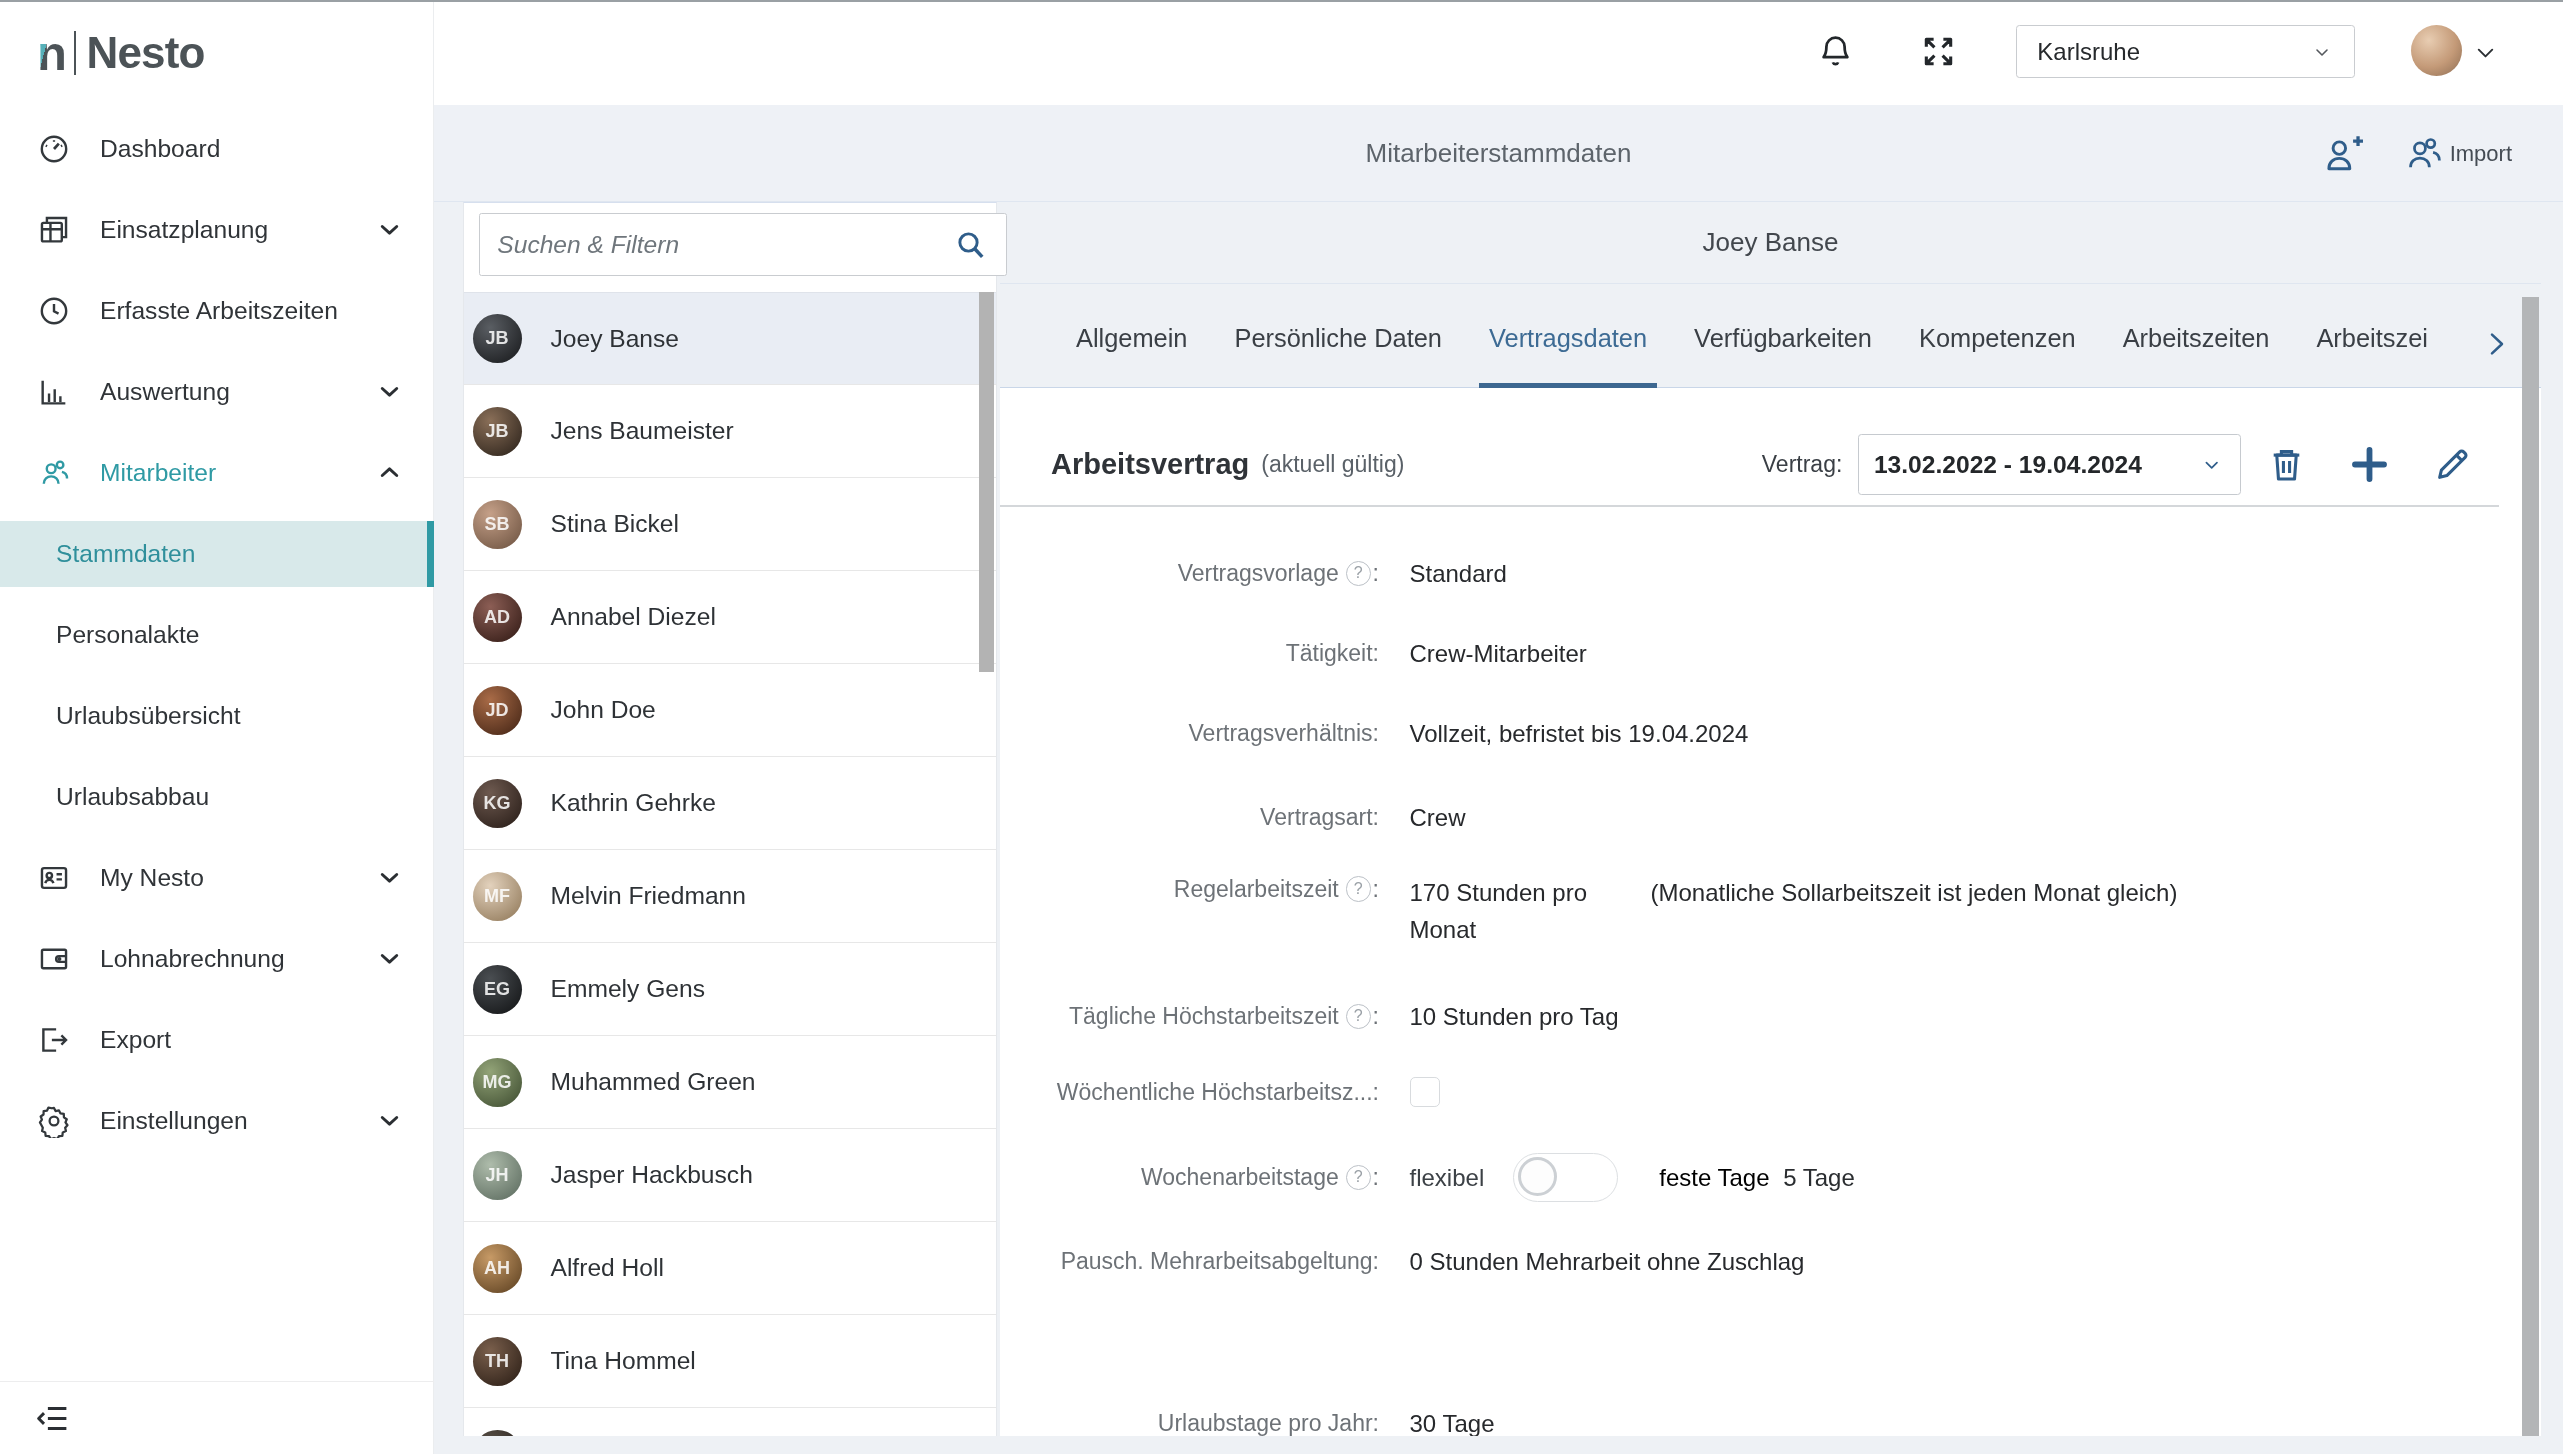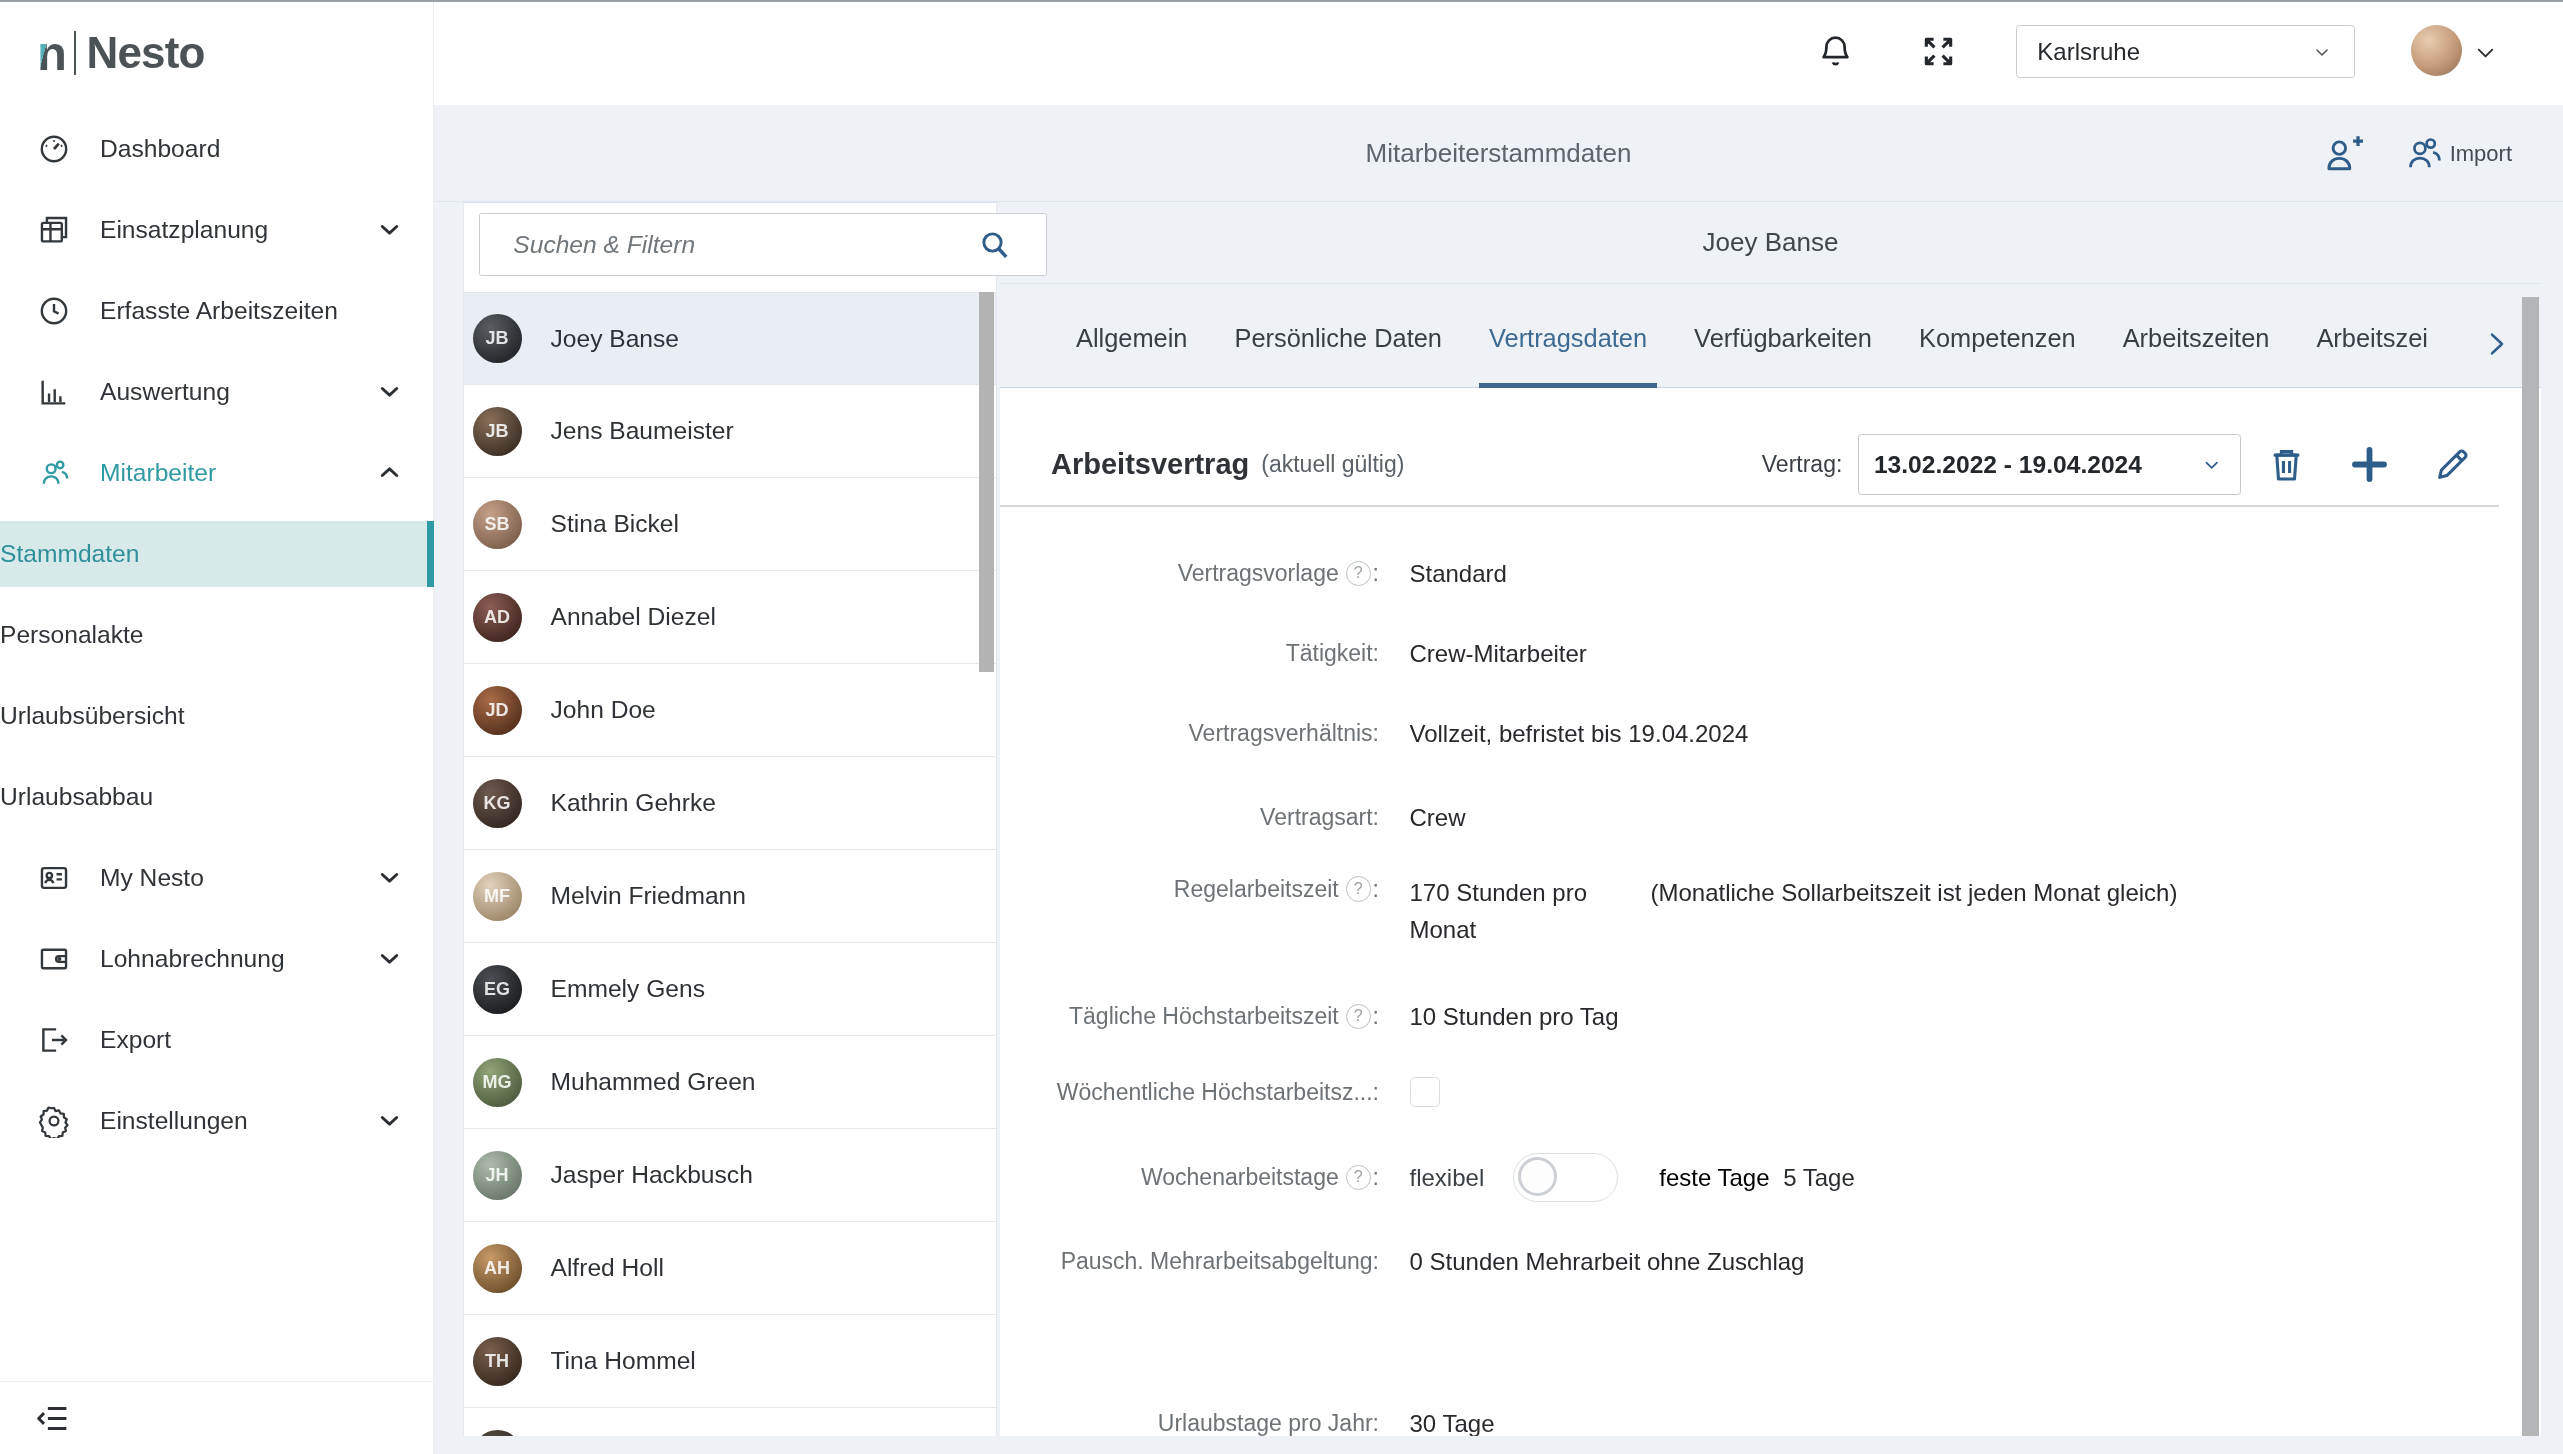--- a/index.html
+++ b/index.html
@@ -16,21 +16,21 @@
   .logo { position:absolute; left:37px; top:22px; display:flex; align-items:center; height:61px; }
   .logo-n { font-size:49px; font-weight:700; background:linear-gradient(105deg,#57b0b8 34%,#4c5357 34%); -webkit-background-clip:text; background-clip:text; color:transparent; letter-spacing:-1.7px; }
   .logo-bar { width:2.5px; height:44px; background:#4c5357; margin:0 10.2px 0 8.5px; }
   .logo-name { font-size:44px; font-weight:600; color:#4c5357; letter-spacing:-0.8px; }
   .nav { position:absolute; left:0; top:108px; width:434px; }
   .nav-item { position:relative; height:81px; display:flex; align-items:center; padding-left:37px; cursor:pointer; }
   .nav-item .ni-icon { width:34px; height:34px; margin-right:29px; color:#33383c; flex:0 0 34px; display:flex; align-items:center; justify-content:center; }
   .nav-item .ni-label { font-size:24.6px; color:#303438; }
   .nav-item .ni-chevron { position:absolute; right:30.5px; width:29px; height:29px; color:#2b2f33; }
   .nav-item.teal .ni-label, .nav-item.teal .ni-icon { color:#2f9aa4; }
-  .nav-sub { height:81px; display:flex; align-items:center; cursor:pointer; }
+  .nav-sub { padding-left:56px; height:81px; display:flex; align-items:center; cursor:pointer; }
   .nav-sub .ni-label { font-size:24.6px; color:#303438; }
   .nav-sub.selected { background:#d8e9ea; height:66px; margin:7.6px 0; border-right:7.6px solid #2f9aa4; }
   .nav-sub.selected .ni-label { color:#2f8f9b; }
   .sidebar-footer { position:absolute; left:0; bottom:0; width:434px; height:73px; border-top:0.8px solid #ededee; display:flex; align-items:center; padding-left:34px; }
   .collapse-btn { width:37px; height:37px; color:#2b2f33; cursor:pointer; }
 
   
   .topbar { position:absolute; left:434px; top:0; width:2129px; height:105px; background:#fff; }
   .tb-icon { position:absolute; top:32px; width:39px; height:39px; color:#23272b; cursor:pointer; }
   .tb-bell { left:1382px; }
@@ -47,21 +47,21 @@
   .page-header { position:absolute; left:434px; top:105px; width:2129px; height:97px; background:#eef1f6; border-bottom:0.8px solid #dfe6f0; }
   .page-title { position:absolute; left:0; top:0; width:2129px; height:97px; display:flex; align-items:center; justify-content:center; font-size:26px; color:#5d646b; }
   .hdr-actions { position:absolute; right:51px; top:0; height:97px; display:flex; align-items:center; gap:37px; }
   .add-emp-btn { width:44px; height:44px; color:#2f5d8a; cursor:pointer; }
   .import-btn { display:flex; align-items:center; gap:6.8px; cursor:pointer; }
   .import-btn .imp-icon { width:41px; height:41px; color:#2f5d8a; }
   .import-btn .imp-label { font-size:22px; color:#454c54; }
 
   
   .emp-panel { position:absolute; left:463px; top:202px; width:534px; height:1253px; background:#fff; border-top:0.8px solid #d6dfee; border-left:0.8px solid #e5e8ec; border-right:0.8px solid #e5e8ec; }
-  .search-box { position:absolute; left:15.3px; top:10.2px; width:568px; height:63px; border:1.7px solid #c9ccd0; border-radius:2.5px; background:#fff; display:flex; align-items:center; padding:0 33px; }
+  .search-box { position:absolute; left:15.3px; top:10.2px; width:528px; height:63px; border:1.7px solid #c9ccd0; border-radius:2.5px; background:#fff; display:flex; align-items:center; padding:0 17px; }
   .search-box input { border:none; outline:none; flex:1; font-size:24.6px; font-style:italic; color:#43484d; font-family:inherit; background:transparent; }
   .search-box input::placeholder { color:#6f767c; font-style:italic; }
   .search-icon { width:37px; height:37px; color:#2f5d8a; cursor:pointer; }
   .emp-rows { position:absolute; left:0; top:89px; width:532px; }
   .emp-row { height:93px; display:flex; align-items:center; padding-left:8.5px; border-bottom:0.8px solid #e7e7e7; cursor:pointer; background:#fff; }
   .emp-row.selected { background:#e9edf4; border-top:0.8px solid #dfe3ea; }
   .emp-row.partial { border-bottom:none; }
   .avatar { width:49px; height:49px; border-radius:50%; flex:0 0 49px; margin-right:29px; display:flex; align-items:center; justify-content:center; font-size:18px; color:rgba(255,255,255,.85); font-weight:700; }
   .emp-name { font-size:24.6px; color:#2e3236; }
   .av0{background:radial-gradient(circle at 35% 28%,#5a5e63,#26282b 75%);}

